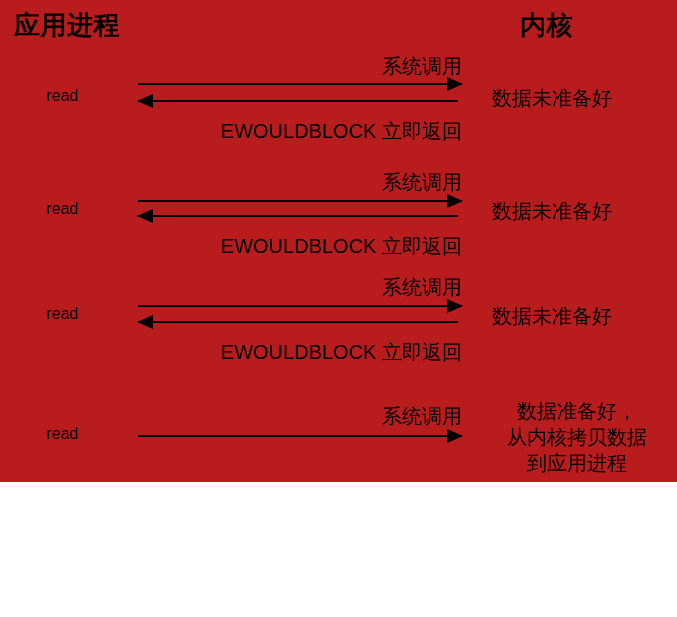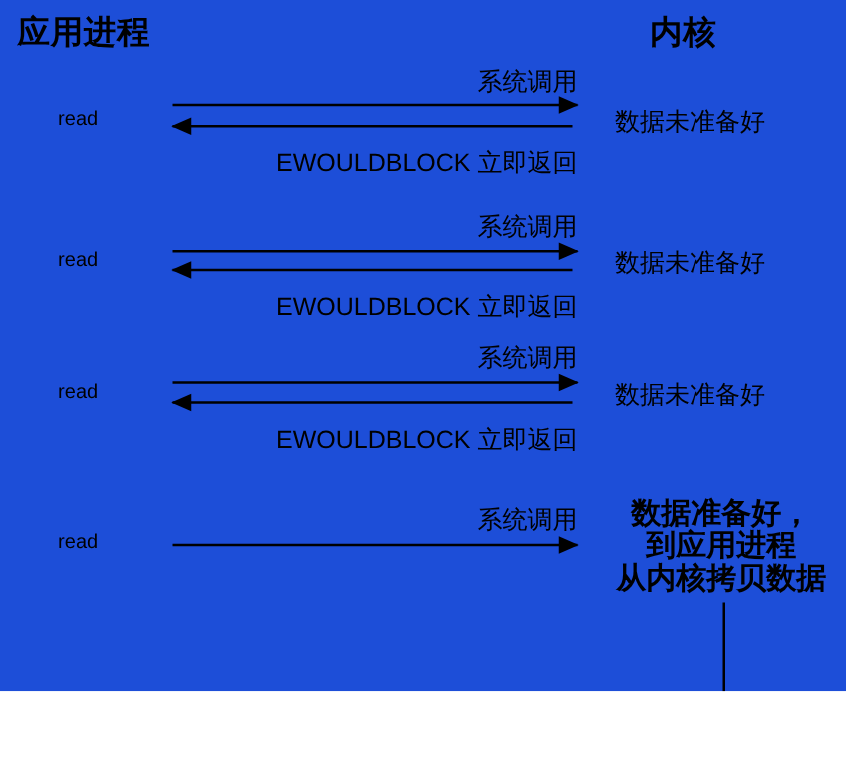--- a/index.html
+++ b/index.html
@@ -3,22 +3,22 @@
 <meta charset="utf-8">
 <style>
   html, body {
     margin: 0;
     padding: 0;
     background: #ffffff;
   }
   #canvas {
     position: relative;
     width: 677px;
-    height: 553px;
-    background: #1d4ed8;
+    height: 482px;
+    background: #b91c1c;
     overflow: hidden;
     font-family: "Liberation Sans", "DejaVu Sans", sans-serif;
     color: #000000;
   }
   .hdr {
     position: absolute;
     font-weight: bold;
     font-size: 26px;
     line-height: 1;
     letter-spacing: 0.5px;
@@ -42,25 +42,24 @@
   }
   .arrow-label {
     position: absolute;
     font-size: 20px;
     line-height: 1;
     white-space: nowrap;
     text-align: right;
   }
   .multiline {
     position: absolute;
-    font-size: 24px;
+    font-size: 20px;
     line-height: 26px;
     text-align: center;
     white-space: nowrap;
-    font-weight: bold;
   }
   
   .h-arrow {
     position: absolute;
     height: 14px;
   }
   .h-arrow .shaft {
     position: absolute;
     left: 0;
     right: 0;
@@ -182,22 +181,22 @@
 
   <div class="left-label" style="left:20px; top:426px; width:85px;">read</div>
 
   <div class="h-arrow right" style="left:138px; top:429px; width:324px;">
     <div class="shaft"></div>
     <div class="head"></div>
   </div>
 
   <div class="multiline" style="left:484px; top:398px; width:186px;">
     <div>数据准备好，</div>
+    <div>从内核拷贝数据</div>
     <div>到应用进程</div>
-    <div>从内核拷贝数据</div>
   </div>
 
   <div class="v-arrow" style="left:572px; top:482px; height:100px;">
     <div class="shaft"></div>
     <div class="head"></div>
   </div>
 
 
   <div class="arrow-label" style="left:138px; top:561px; width:324px;">成功返回</div>
 

